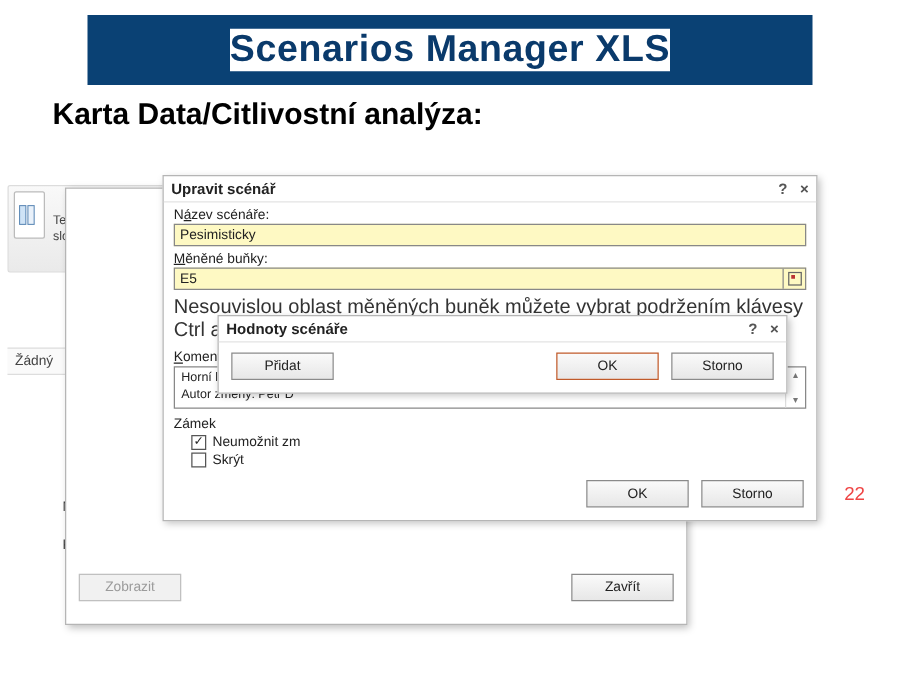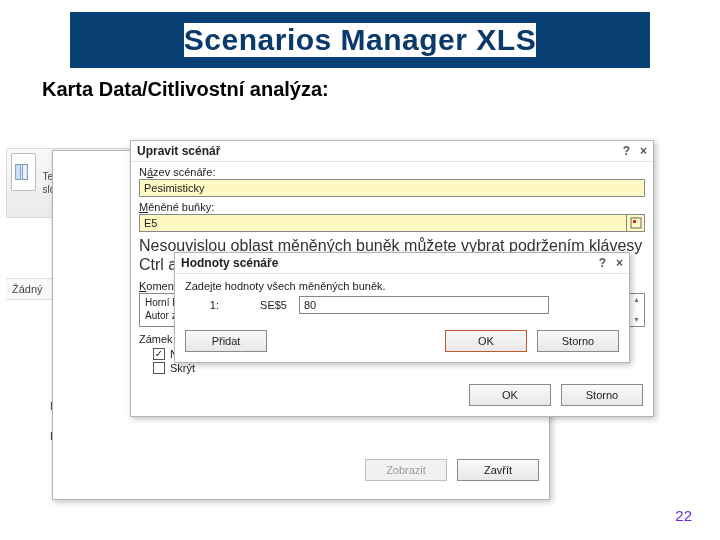--- a/index.html
+++ b/index.html
@@ -1,20 +1,20 @@
 <!DOCTYPE html>
 <html><head>
 <meta charset="utf-8">
 <style>
   * { box-sizing: border-box; }
   body { margin:0; font-family: "Segoe UI", Tahoma, sans-serif; background:#fff; width:720px; height:540px; position:relative; overflow:hidden; }
-  .slide { width:720px; height:540px; position:relative; padding:12px 40px 0 40px; }
+  .slide { width:720px; height:420px; position:relative; padding:12px 40px 0 40px; }
   .title-outer { background:#0a4174; padding:0; margin:0 30px 10px 30px; height:56px; display:flex; align-items:center; justify-content:center; }
   .title-outer span { background:#fff; color:#0a3a6b; font-size:30px; font-weight:700; letter-spacing:.5px; }
-  .subtitle { color:#000; font-size:20px; font-weight:600; margin:6px 0 18px 2px; }
+  .subtitle { color:#000; font-size:24px; font-weight:600; margin:6px 0 18px 2px; }
 
   
   .ribbon-bg { position:absolute; top:148px; left:6px; width:150px; height:70px; background:linear-gradient(#f9f9f9,#eaeaea); border:1px solid #dcdcdc; border-radius:2px; display:flex; gap:6px; padding:4px; font-size:10px; color:#444;}
   .ribbon-bg .ico { width:32px; height:38px; background:#fff; border:1px solid #bbb; border-radius:2px; display:flex; align-items:center; justify-content:center;}
   .ribbon-bg .ico svg { width:20px; height:20px; }
   .ribbon-bg .lbls { display:flex; flex-direction:column; justify-content:center; gap:2px;}
   .bg-row { position:absolute; top:278px; left:6px; width:150px; height:22px; border-top:1px solid #ddd; border-bottom:1px solid #ddd; background:#fafafa; font-size:11px; color:#444; display:flex; align-items:center; padding-left:6px;}
   .bg-label2 { position:absolute; top:400px; left:50px; font-size:11px; color:#444; }
   .bg-label3 { position:absolute; top:430px; left:50px; font-size:11px; color:#444; }
 
@@ -31,38 +31,38 @@
   .dlg .multiline { margin:0 8px 6px 8px; border:1px solid #888; height:34px; padding:3px 5px; font-size:10px; line-height:1.25; position:relative;}
   .dlg .multiline .scroll { position:absolute; right:0; top:0; bottom:0; width:16px; border-left:1px solid #ddd; display:flex; flex-direction:column; justify-content:space-between; align-items:center; color:#777; font-size:8px; padding:1px 0;}
   .dlg .btnrow { display:flex; justify-content:flex-end; gap:10px; padding:8px 10px 10px 10px; }
   .btn { min-width:82px; height:22px; border:1px solid #8a8a8a; background:linear-gradient(#fafafa,#e7e7e7); display:inline-flex; align-items:center; justify-content:center; font-size:11px; cursor:pointer; }
   .btn.disabled { color:#9b9b9b; border-color:#c0c0c0; background:#f1f1f1; cursor:default; }
   .btn.default { border:1.5px solid #c05a2a; }
   .group { margin:4px 8px 2px 8px; }
   .group .gtitle { font-size:11px; margin-bottom:3px; }
   .chk { display:flex; align-items:center; gap:5px; margin:2px 0 2px 14px; font-size:11px;}
   .chk .box { width:12px; height:12px; border:1px solid #555; display:flex; align-items:center; justify-content:center; font-size:10px; line-height:1;}
-  .page-num { position:absolute; right:28px; bottom:16px; color:#6d28d9; font-size:15px; }
+  .page-num { position:absolute; right:28px; bottom:16px; color:#ef4444; font-size:15px; }
 
   
   .dlg-values { top:252px; left:174px; width:456px; }
   .dlg-values .body { padding:6px 10px 4px 10px; }
   .dlg-values .row { display:flex; align-items:center; gap:8px; margin:4px 0;}
   .dlg-values .row .lab { width:34px; text-align:right; }
   .dlg-values .row .cell { width:64px; text-align:right; padding-right:4px;}
   .dlg-values .row .inp { flex:0 0 250px; height:18px; border:1px solid #888; padding:0 4px; display:flex; align-items:center;}
   .dlg-values .btnrow2 { display:flex; justify-content:flex-end; gap:10px; padding:8px 10px 10px 10px;}
   .dlg-values .btnrow2 .spacer { flex:1; }
 
   
   .dlg-edit { top:140px; left:130px; width:524px; }
 
   
   .dlg-mgr { top:150px; left:52px; width:498px; height:350px;}
-  .dlg-mgr .btnrow { gap:10px; }
+  .dlg-mgr .btnrow { gap:10px;justify-content:space-between; }
 </style>
 </head>
 <body>
 
 <div class="slide">
 
   <div class="title-outer">
     <span>Scenarios Manager XLS</span>
   </div>
 
@@ -172,30 +172,20 @@
   </div>
 
   <div class="dlg dlg-values">
     <div class="titlebar">
       <span>Hodnoty scénáře</span>
       <div class="ctrls">
         <span>?</span>
         <span>×</span>
       </div>
     </div>
-    <div class="body">
-      <div>Zadejte hodnoty všech měněných buněk.</div>
-      <div class="row">
-        <span class="lab">1:</span>
-        <span class="cell">SE$5</span>
-        <div class="inp">
-            <span>80</span>
-          </div>
-      </div>
-    </div>
     <div class="btnrow2">
       <div class="btn">
           <span>Přidat</span>
         </div>
       <div class="spacer"></div>
       <div class="btn default">
           <span>OK</span>
         </div>
       <div class="btn">
           <span>Storno</span>

